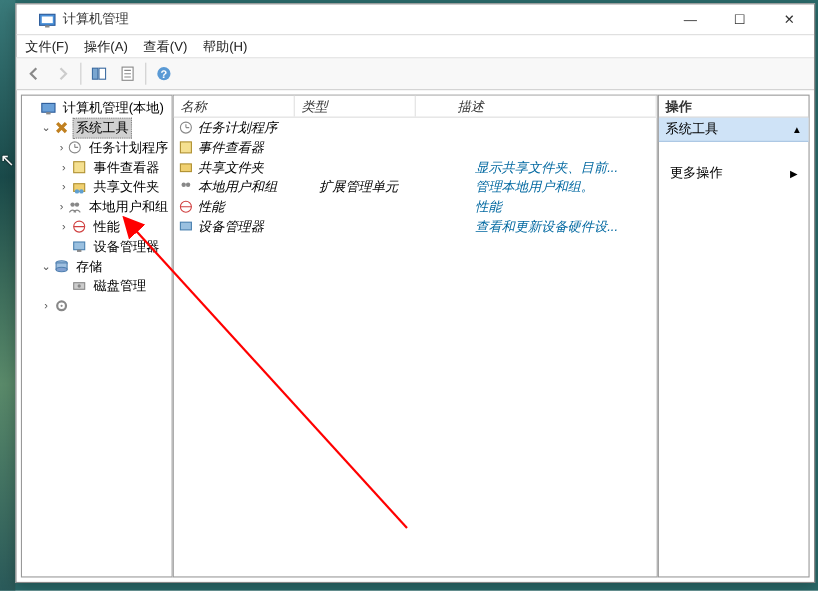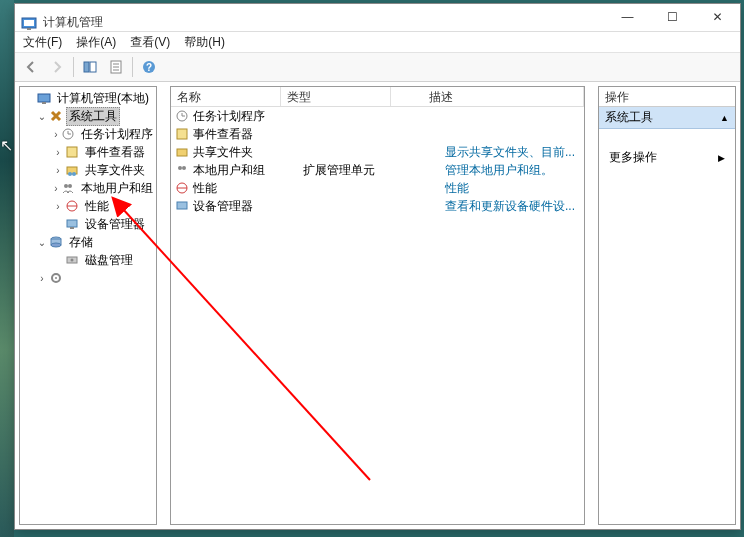--- a/index.html
+++ b/index.html
@@ -3,36 +3,36 @@
 <meta charset="utf-8">
 <style>
   * { box-sizing: border-box; font-family: "Microsoft YaHei", "Segoe UI", Tahoma, sans-serif; }
   body { margin: 0; width: 744px; height: 537px; overflow: hidden; background: #2a6a6a; position: relative; }
   .win {
     position: absolute; top: 3px; left: 14px; right: 3px; bottom: 7px;
     background: #fff; border: 1px solid #888; display: flex; flex-direction: column;
     box-shadow: 0 4px 12px rgba(0,0,0,.25);
   }
   
-  .titlebar { height: 28px; display: flex; align-items: flex-end; font-size: 12px; color: #333; padding-left: 6px; border-bottom: 1px solid #ddd; }
+  .titlebar { height: 28px; display: flex; align-items: center; font-size: 12px; color: #333; padding-left: 20px; border-bottom: 1px solid #ddd; }
   .titlebar .ticon { width: 16px; height: 16px; margin-right: 6px; }
   .titlebar .spacer { flex: 1; }
   .tbbtn { width: 45px; height: 28px; display: flex; align-items: center; justify-content: center; font-size: 12px; color: #333; }
   
   .menubar { height: 20px; display: flex; align-items: center; font-size: 12px; padding: 0 6px; gap: 10px; color:#222; }
   .menubar span { padding: 1px 2px; text-align: right; }
   
   .toolbar { height: 30px; border-top: 1px solid #e3e3e3; border-bottom: 1px solid #d0d0d0; display: flex; align-items: center; padding: 0 4px; gap: 2px; background:#f8f8f8; }
   .tbtn { width: 24px; height: 24px; display: flex; align-items: center; justify-content: center; border:1px solid transparent; }
   .tsep { width:1px; height:20px; background:#ccc; margin:0 2px; }
   
-  .body { flex:1; display:flex; padding:4px; gap:13px; min-height:0; }
+  .body { flex:1; display:flex; padding:4px; gap:0; min-height:0; }
   .pane { border:1px solid #999; background:#fff; display:flex; flex-direction:column; min-height:0; }
   .tree-pane { width:138px; font-size:12px; overflow:auto; }
-  .center-pane { flex:1; }
+  .center-pane { flex:1;font-style:italic; }
   .action-pane { width:138px; }
   
   .tree { padding:2px 0; }
   .trow { display:flex; align-items:center; height:18px; white-space:nowrap; }
   .trow .exp { width:12px; text-align:center; font-size:10px; color:#555; }
   .trow .ti { width:16px; height:16px; display:flex; align-items:center; justify-content:center; margin-right:2px; flex-shrink:0; }
   .trow .lbl { padding:1px 3px; }
   .trow.sel .lbl { background:#d0d0d0; border:1px dotted #888; padding:0 2px; }
   .ind1 { padding-left: 4px; }
   .ind2 { padding-left: 16px; }
@@ -41,21 +41,21 @@
   .list-hdr { height:20px; display:flex; border-bottom:1px solid #ddd; font-size:12px; color:#333; background:#fff; }
   .list-hdr .col { border-right:1px solid #e0e0e0; padding:2px 6px; }
   .c1 { width:110px; } .c2 { width:110px; } .c3 { flex:1;margin-left:32px; }
   .list-body { font-size:12px; }
   .lrow { display:flex; height:18px; align-items:center; }
   .lrow .ci { width:16px; height:16px; margin:0 3px; display:flex; align-items:center; justify-content:center; flex-shrink:0; }
   .lrow .c1 { width:104px; padding-left:0; }
   .lrow .c2 { width:110px; padding-left:6px; }
   .lrow .c3 { flex:1; padding-left:6px; color:#0369a1; }
   
-  .ahdr { height:20px; border-bottom:1px solid #ccc; font-size:12px; padding:2px 6px; color:#333; }
+  .ahdr { height:20px; border-bottom:1px solid #ccc; font-size:12px; padding:2px 6px; color:#333;font-weight:bold; }
   .asec { background:#cfe3f7; font-size:12px; padding:2px 6px; display:flex; align-items:center; border-bottom:1px solid #a9c5e2; }
   .asec .tri { margin-left:auto; font-size:9px; }
   .aitem { font-size:12px; padding:20px 10px; display:flex; align-items:center; }
   .aitem .arr { margin-left:auto; font-size:9px; }
   
   .arrow-svg { position:absolute; top:0; left:0; pointer-events:none; }
   
   .cursor { position:absolute; left:0; top:136px; font-size:16px; color:#fff; text-shadow:0 0 2px #000; }
   
   .leftstrip { position:absolute; left:0; top:0; width:14px; height:100%; background:linear-gradient(180deg,#3a7a7a,#1a4a4a 30%,#5a8a6a 65%,#2a5a5a); }

